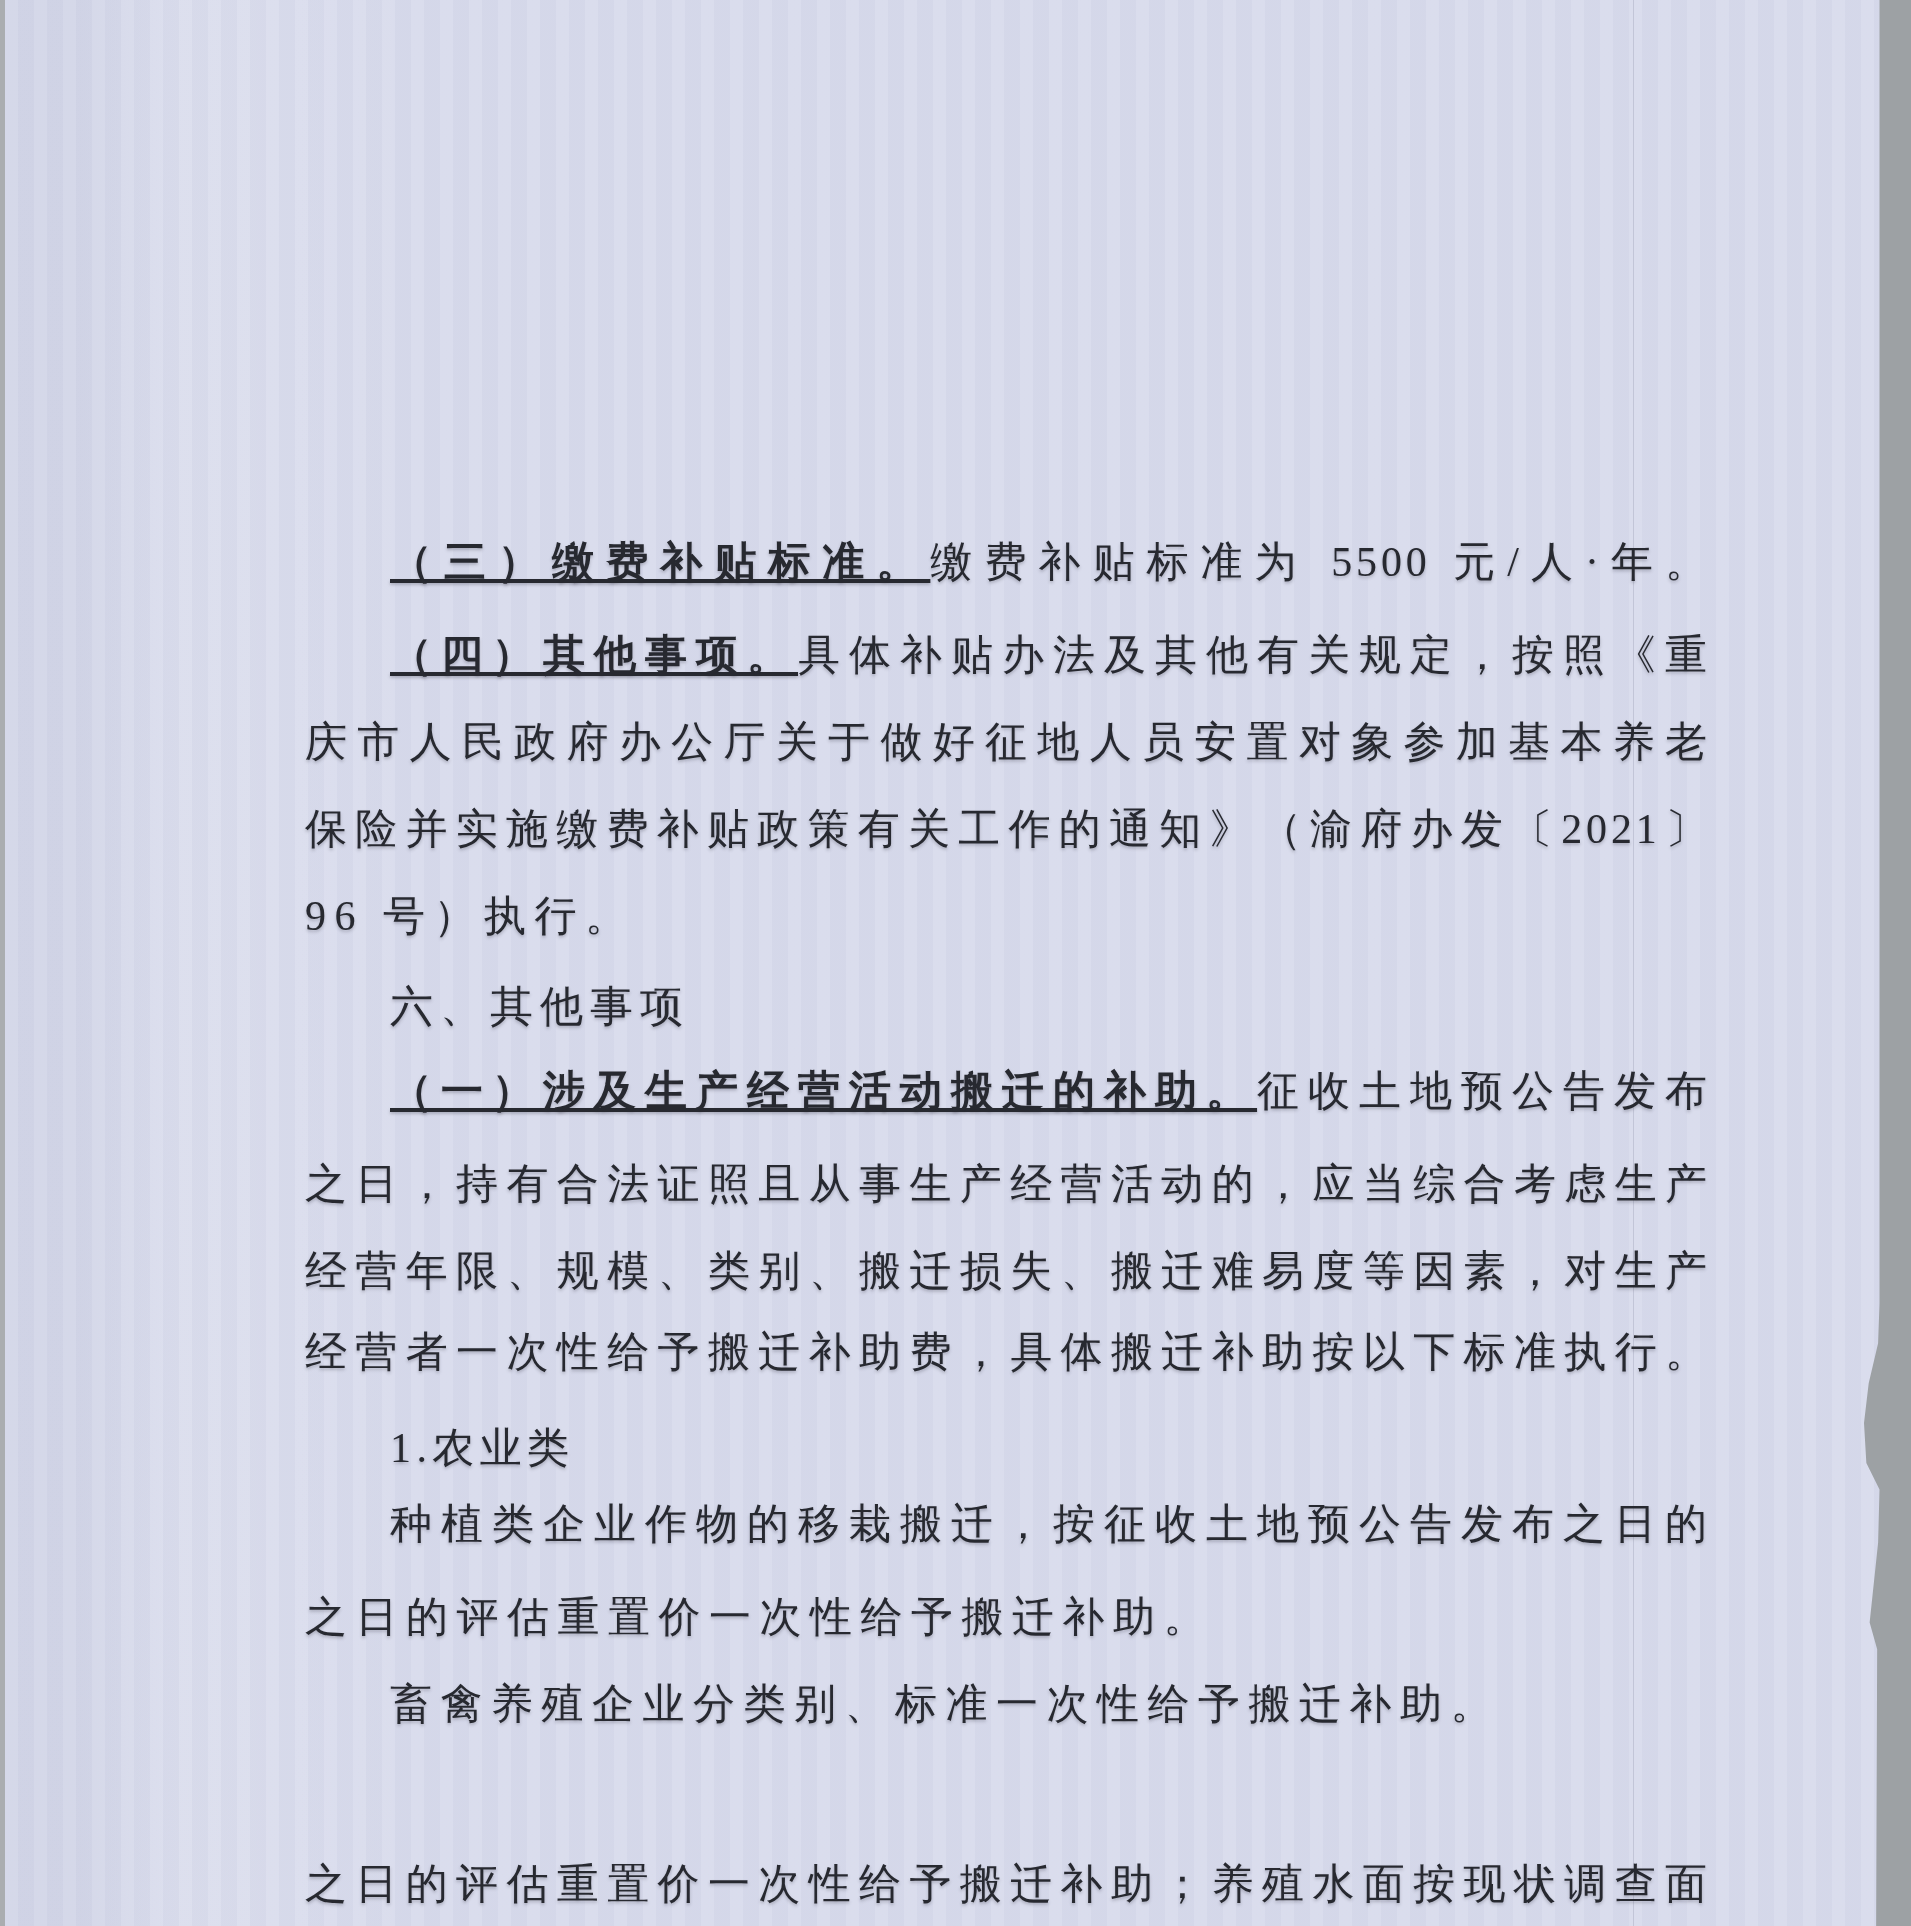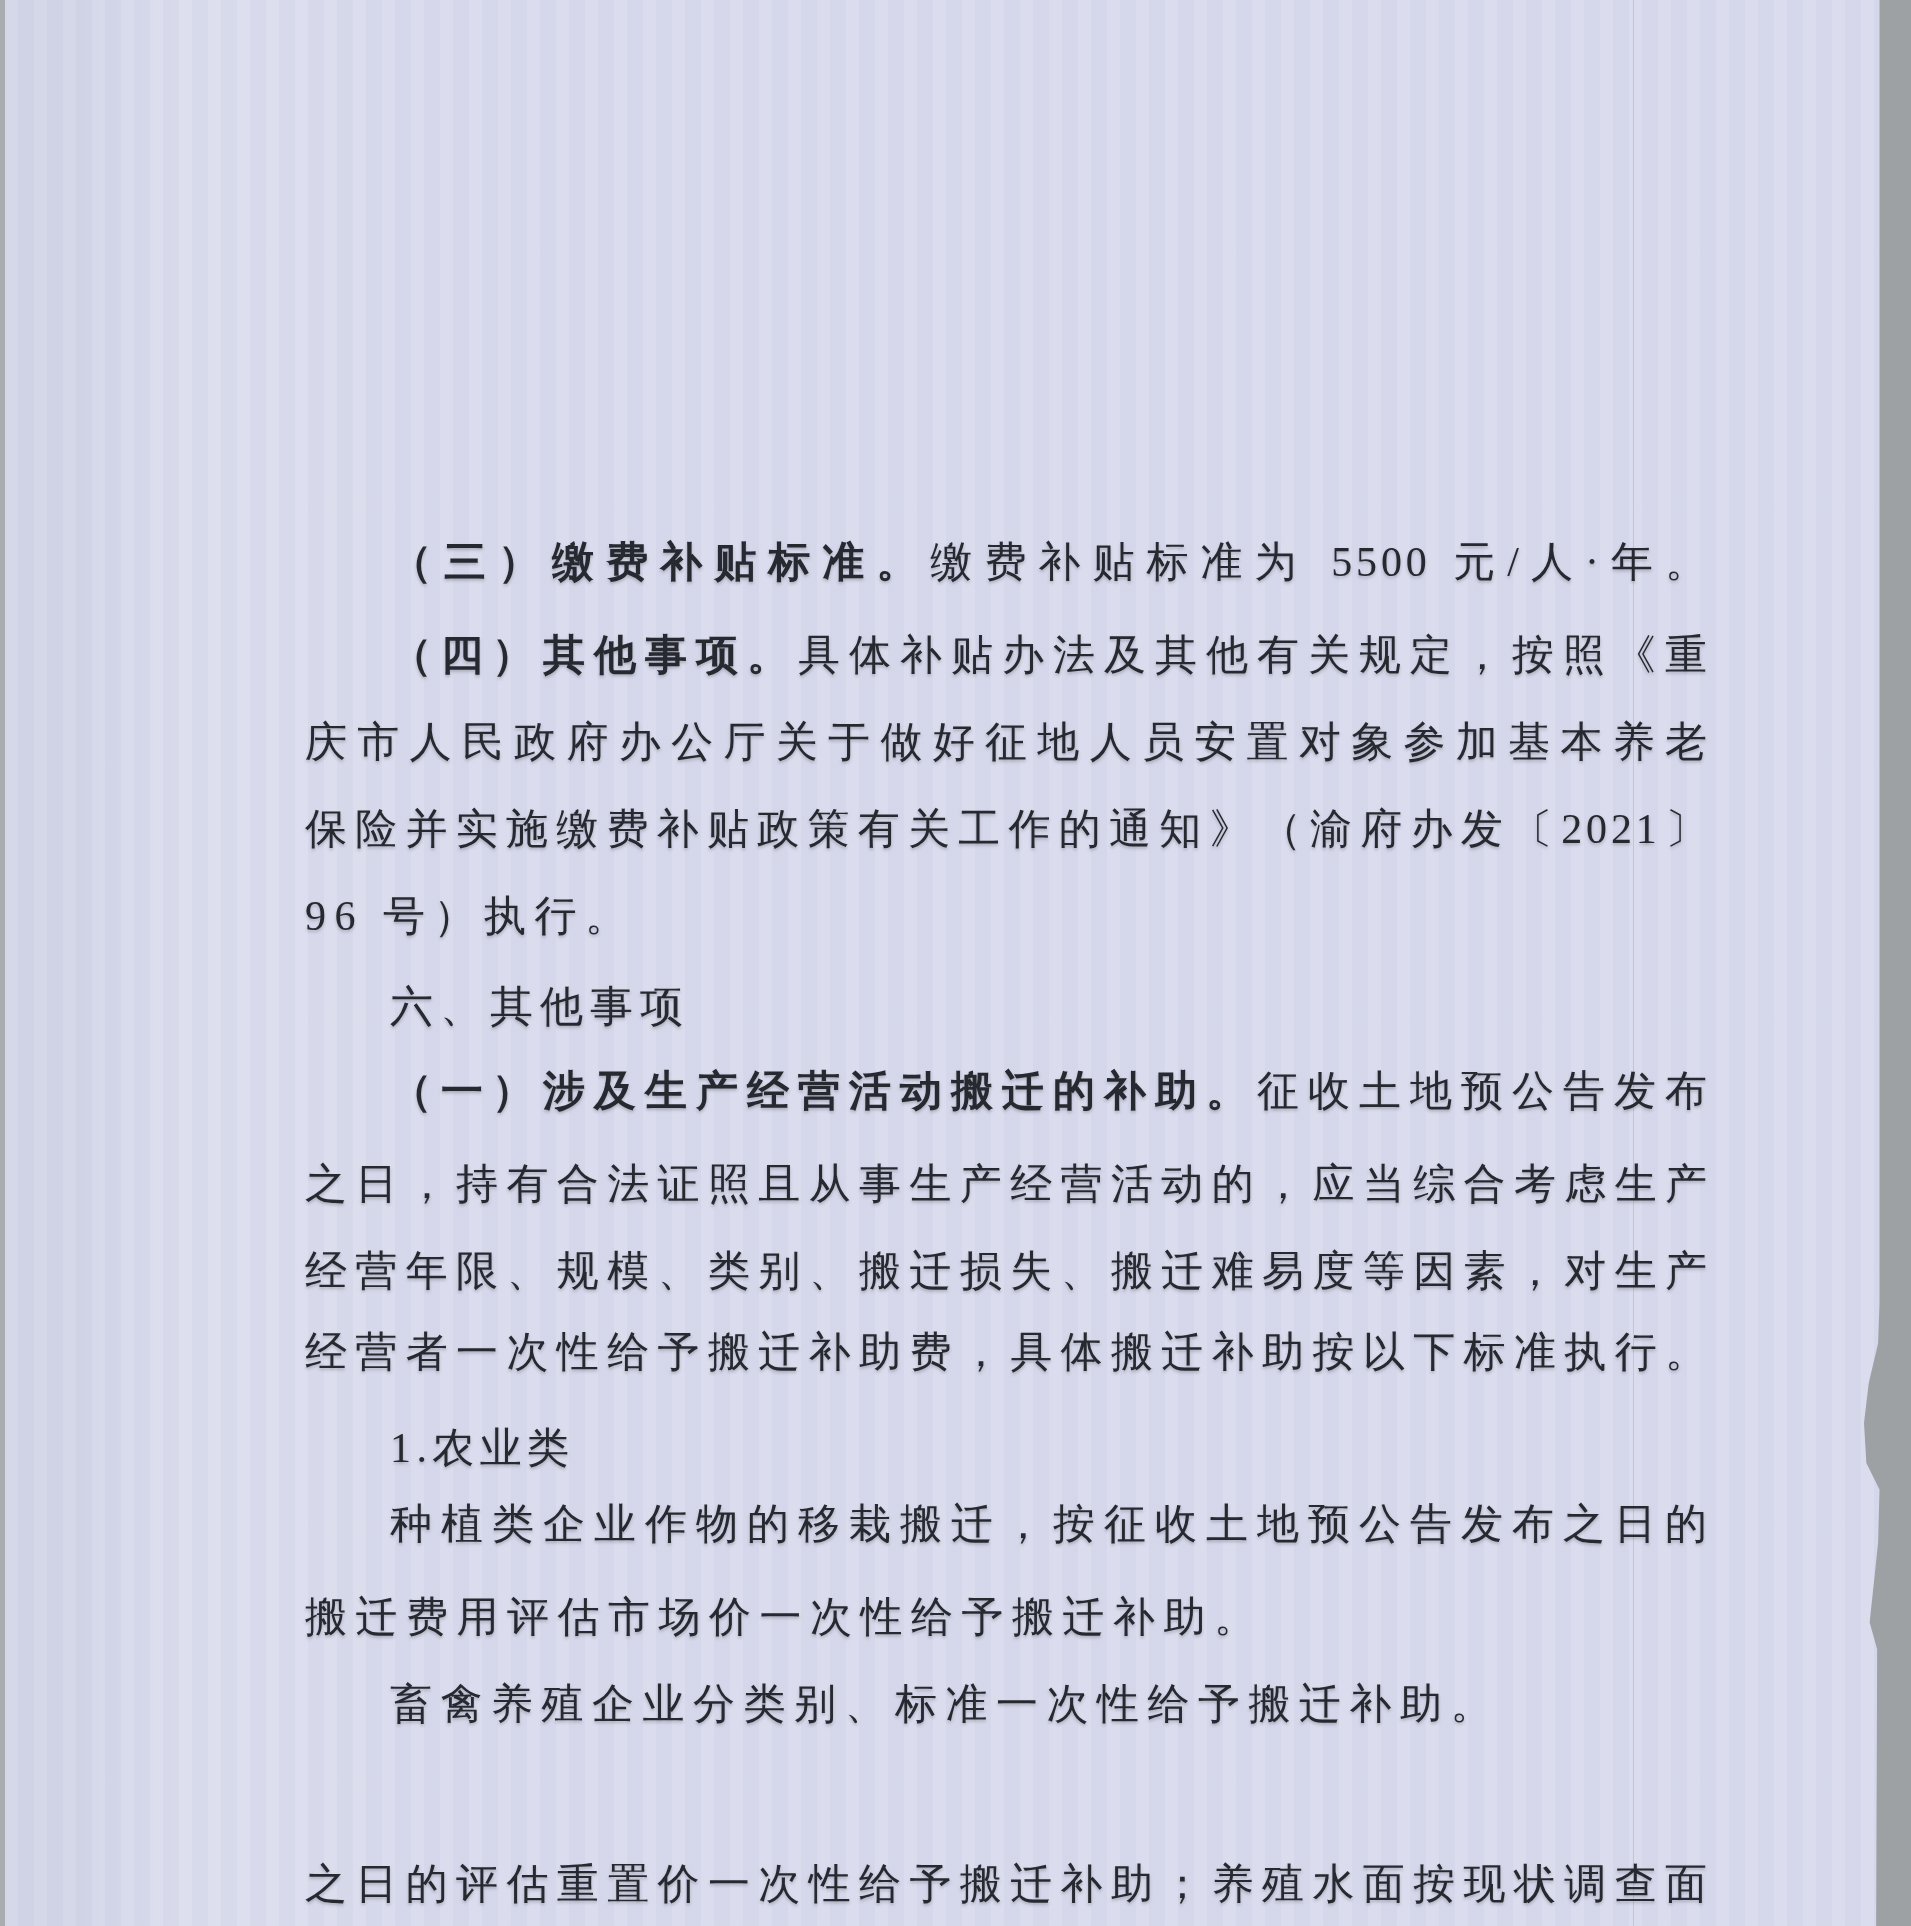--- a/index.html
+++ b/index.html
@@ -16,21 +16,21 @@
   #right-band{position:absolute;left:1864px;top:0;width:47px;height:2660px;background:#9da1a4;z-index:4;
       clip-path:polygon(33% 0,100% 0,100% 100%,20% 100%,28% 62%,12% 61%,30% 58%,33% 56%,5% 55%,0 53.5%,10% 52%,30% 50.5%,33% 49%);}
 
   
   #content{position:absolute;left:0;top:0;width:1911px;height:2693px;z-index:3;color:#272930;}
   .line{position:absolute;left:305px;width:1406px;height:89px;line-height:89px;
         font-size:42px;letter-spacing:8.5px;white-space:nowrap;
         text-shadow:0 1.9px 3.1px rgba(50,52,65,0.28);}
   .line.just{letter-spacing:3.9px;white-space:normal;text-align:justify;text-align-last:justify;}
   .line.indent{text-indent:85px;}
-  .lead{font-weight:700;}
+  .lead{font-weight:700;text-decoration:underline;}
   .heading{font-family:"Liberation Sans","DejaVu Sans",sans-serif;font-weight:400;font-size:43px;letter-spacing:7px;}
   .subhead{letter-spacing:5.4px;}
 
   
   #age-table{position:absolute;left:406px;top:327px;width:1220px;height:171px;
       border:3.1px solid #393c42;display:grid;grid-template-columns:858px 1fr;grid-template-rows:repeat(3,1fr);
       box-sizing:border-box;}
   .t-cell{display:flex;align-items:center;justify-content:center;
       font-size:31px;letter-spacing:3.1px;color:#2b2d33;box-sizing:border-box;
       text-shadow:0 1.5px 2.3px rgba(50,52,65,0.25);}
@@ -62,21 +62,21 @@
 
     <div class="line just indent" style="top:1047px">
       <span class="lead">（一）涉及生产经营活动搬迁的补助。</span><span>征收土地预公告发布</span>
     </div>
     <div class="line just" style="top:1140px">之日，持有合法证照且从事生产经营活动的，应当综合考虑生产</div>
     <div class="line just" style="top:1227px">经营年限、规模、类别、搬迁损失、搬迁难易度等因素，对生产</div>
     <div class="line just" style="top:1308px">经营者一次性给予搬迁补助费，具体搬迁补助按以下标准执行。</div>
 
     <div class="line subhead indent" style="top:1404px">1.农业类</div>
     <div class="line just indent" style="top:1480px">种植类企业作物的移栽搬迁，按征收土地预公告发布之日的</div>
-    <div class="line" style="top:1573px">搬迁费用评估市场价一次性给予搬迁补助。</div>
+    <div class="line" style="top:1573px">之日的评估重置价一次性给予搬迁补助。</div>
     <div class="line indent" style="top:1660px">畜禽养殖企业分类别、标准一次性给予搬迁补助。</div>
     <div class="line just" style="top:1840px">之日的评估重置价一次性给予搬迁补助；养殖水面按现状调查面</div>
     <div class="line just" style="top:1922px">积，给予 3000 元/亩的搬迁损失补助（含幼苗损失以及打捞出售</div>
 
   </div>
 
   <div id="right-band"></div>
 
 </div>
 

